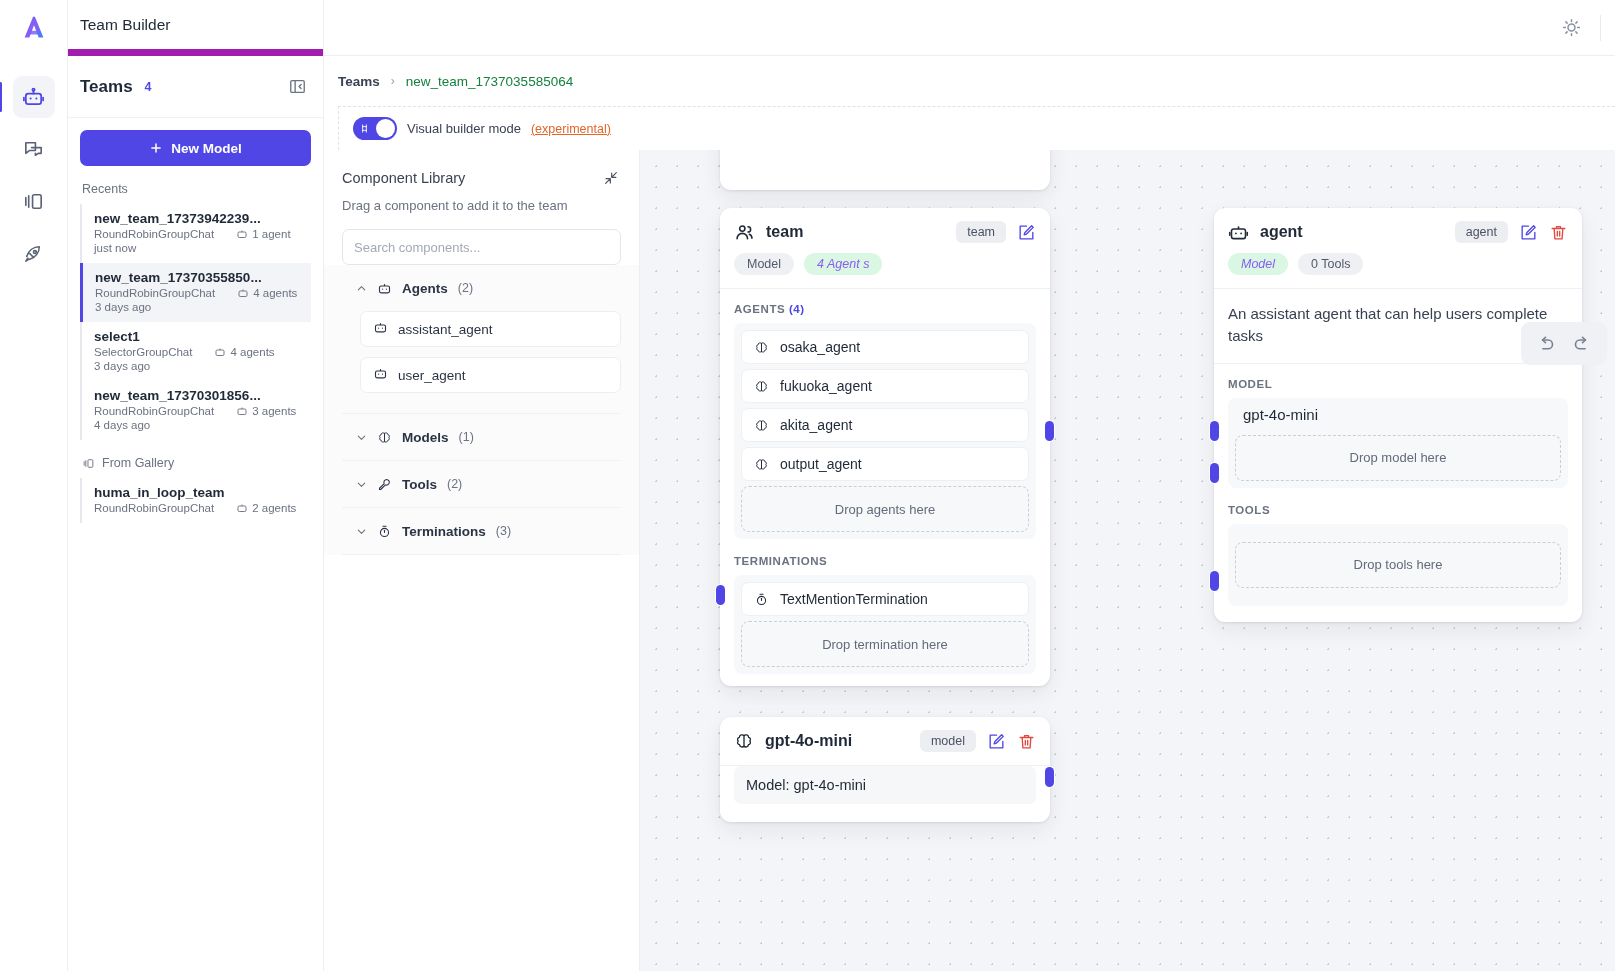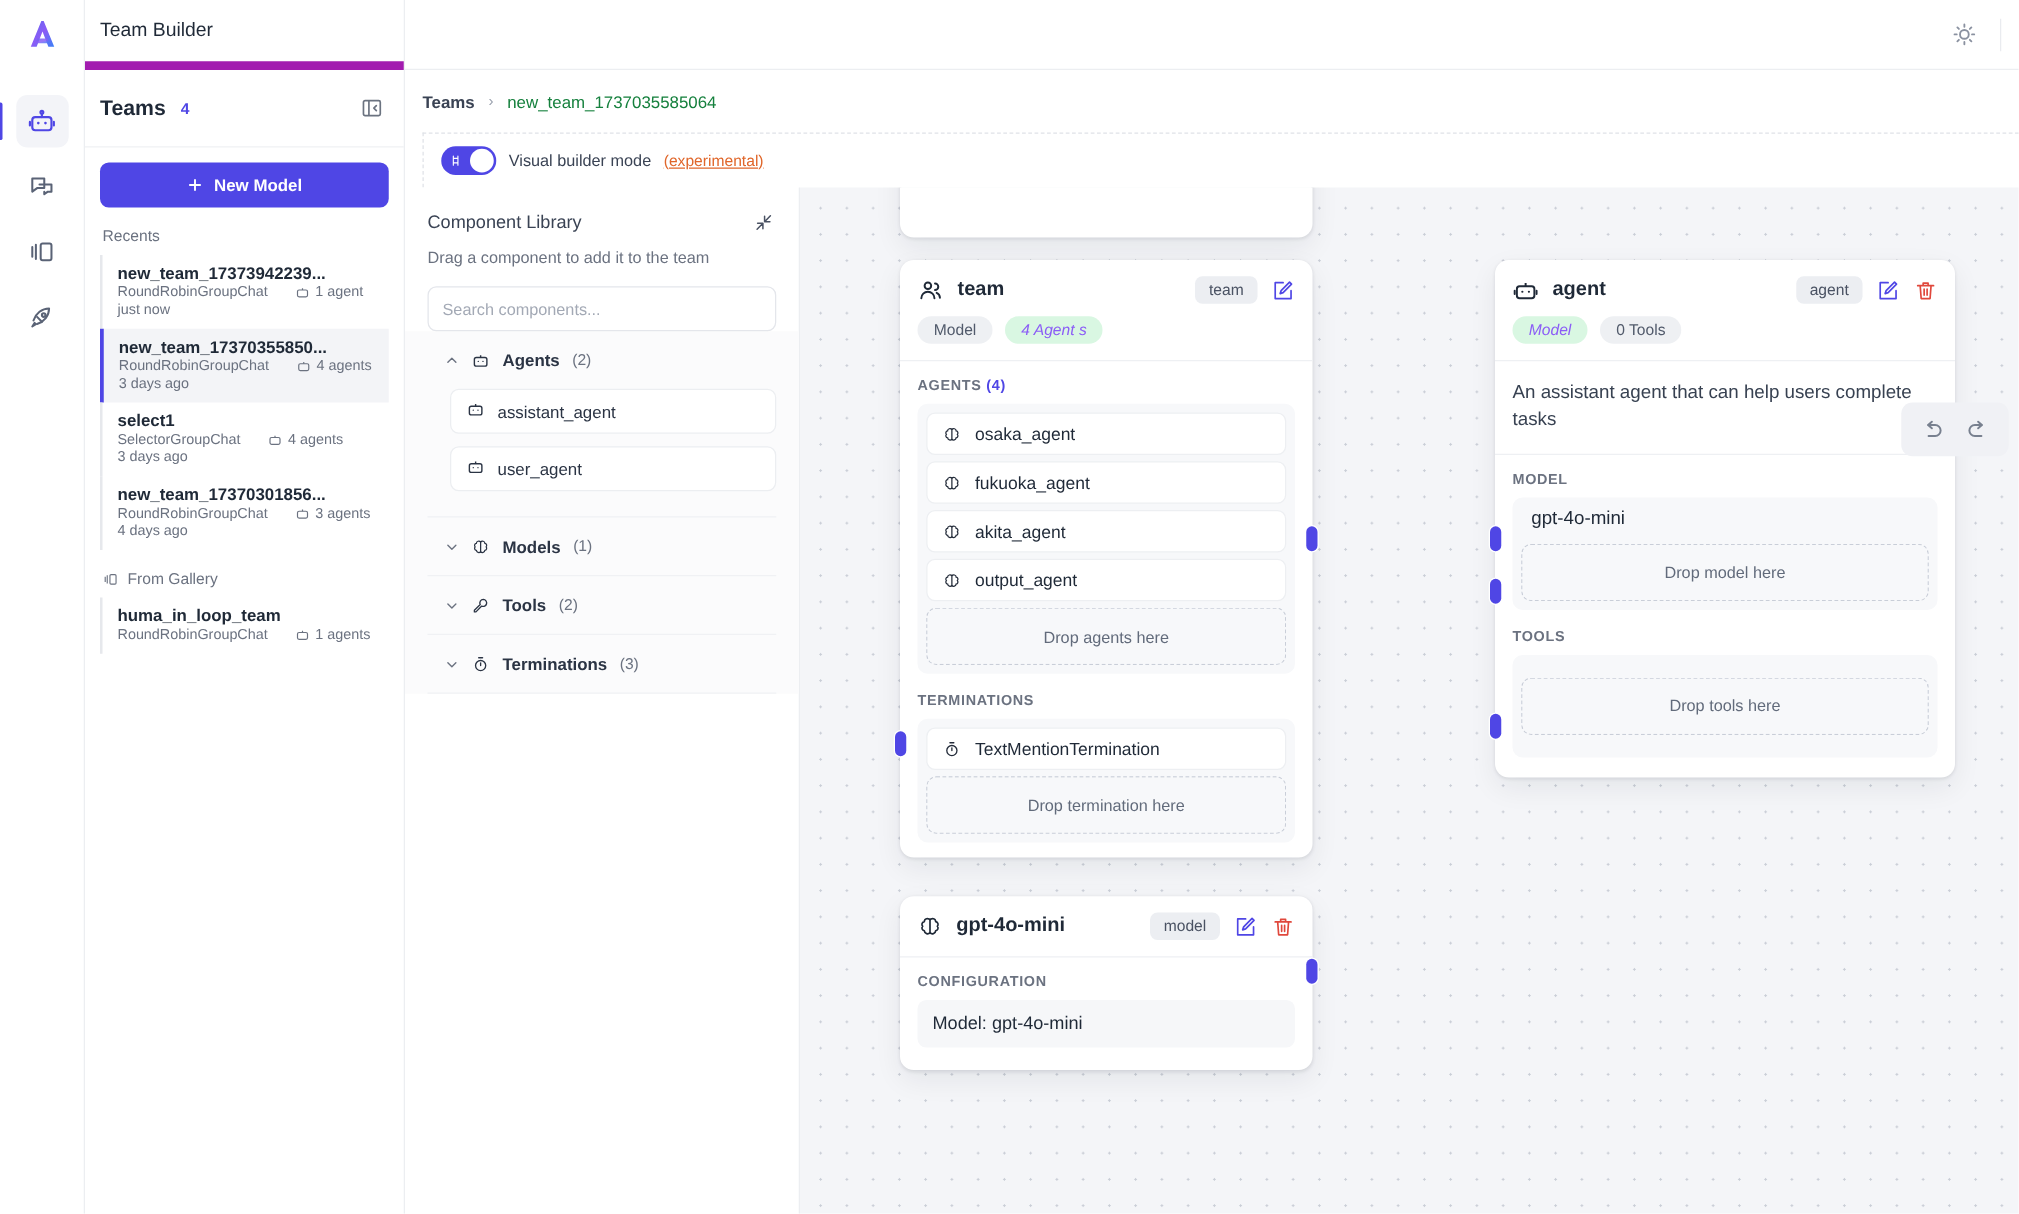--- a/index.html
+++ b/index.html
@@ -343,21 +343,21 @@
       <div>
         <div class="team-item">
           <div class="team-name">huma_in_loop_team</div>
           <div class="team-meta">
             <span>RoundRobinGroupChat</span>
             <span class="sep">
               <svg width="12" height="12" viewBox="0 0 24 24" fill="none" stroke="currentColor" stroke-width="1.9">
                   <rect x="4" y="8" width="16" height="11" rx="2.5"></rect>
                   <path d="M12 8V5"></path>
                 </svg>
-              <span>1 agents</span>
+              <span>2 agents</span>
             </span>
           </div>
         </div>
       </div>
     </div>
   </div>
 
   <div class="main">
 
     <div class="topbar">
@@ -639,26 +639,25 @@
               <span class="icon-btn del">
                 <svg width="19" height="19" viewBox="0 0 24 24" fill="none" stroke="currentColor" stroke-width="1.7" stroke-linecap="round" stroke-linejoin="round">
                     <path d="M4 7h16M9.5 7V4.5h5V7M6.5 7l1 13h9l1-13"></path>
                     <path d="M10.5 10.5v6M13.5 10.5v6"></path>
                   </svg>
               </span>
             </span>
           </div>
           <div style="height:13px;"></div>
           <div class="node-split"></div>
-          <div class="node-sec-label">CONFIGURATION</div>
           <div class="kv" style="margin-bottom:18px;">Model: gpt-4o-mini</div>
           <span class="handle" style="right:-4px; top:50px;"></span>
         </div>
 
-        <div class="node" style="left:556px; top:58px; width:368px;">
+        <div class="node" style="left:574px; top:58px; width:368px;">
           <div class="node-head">
             <span class="node-ico">
               <svg width="21" height="21" viewBox="0 0 24 24" fill="none" stroke="currentColor" stroke-width="1.8" stroke-linejoin="round">
                   <rect x="4" y="8" width="16" height="11" rx="2.5"></rect>
                   <path d="M12 8V5"></path>
                   <circle cx="9" cy="13" r="1" fill="currentColor" stroke="none"></circle>
                   <circle cx="15" cy="13" r="1" fill="currentColor" stroke="none"></circle>
                   <path d="M2 12v3M22 12v3" stroke-linecap="round"></path>
                 </svg>
             </span>

